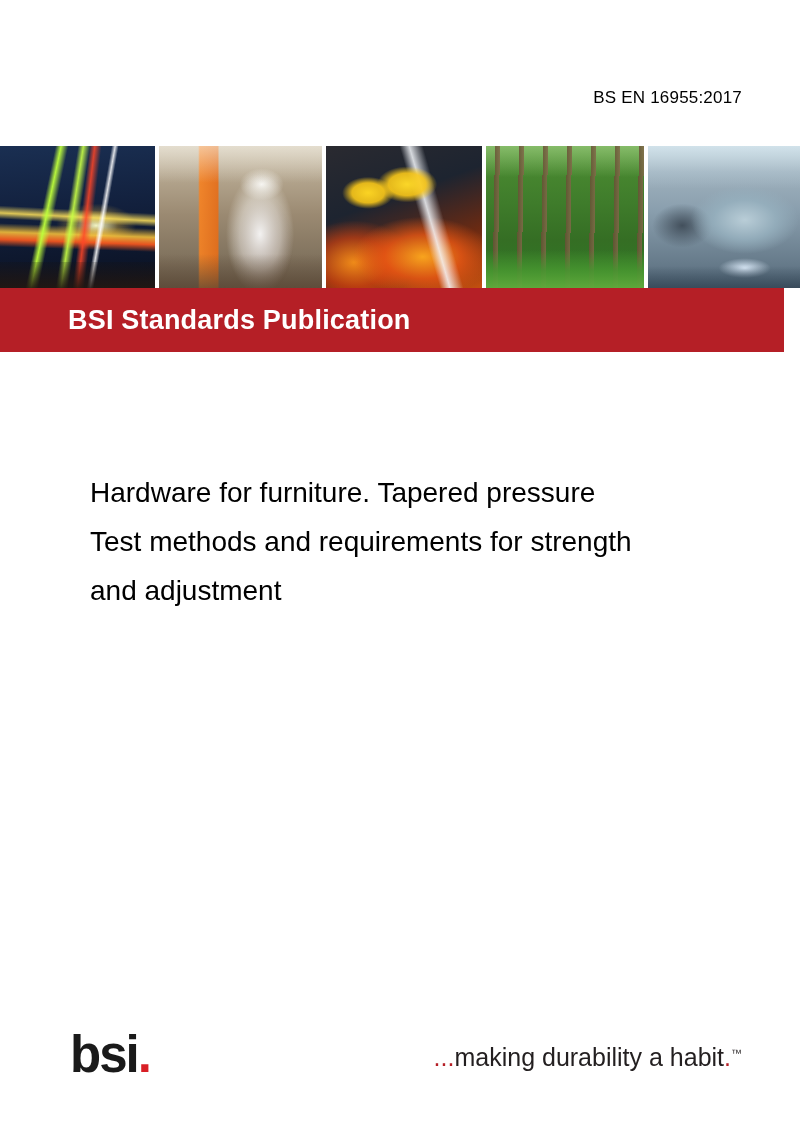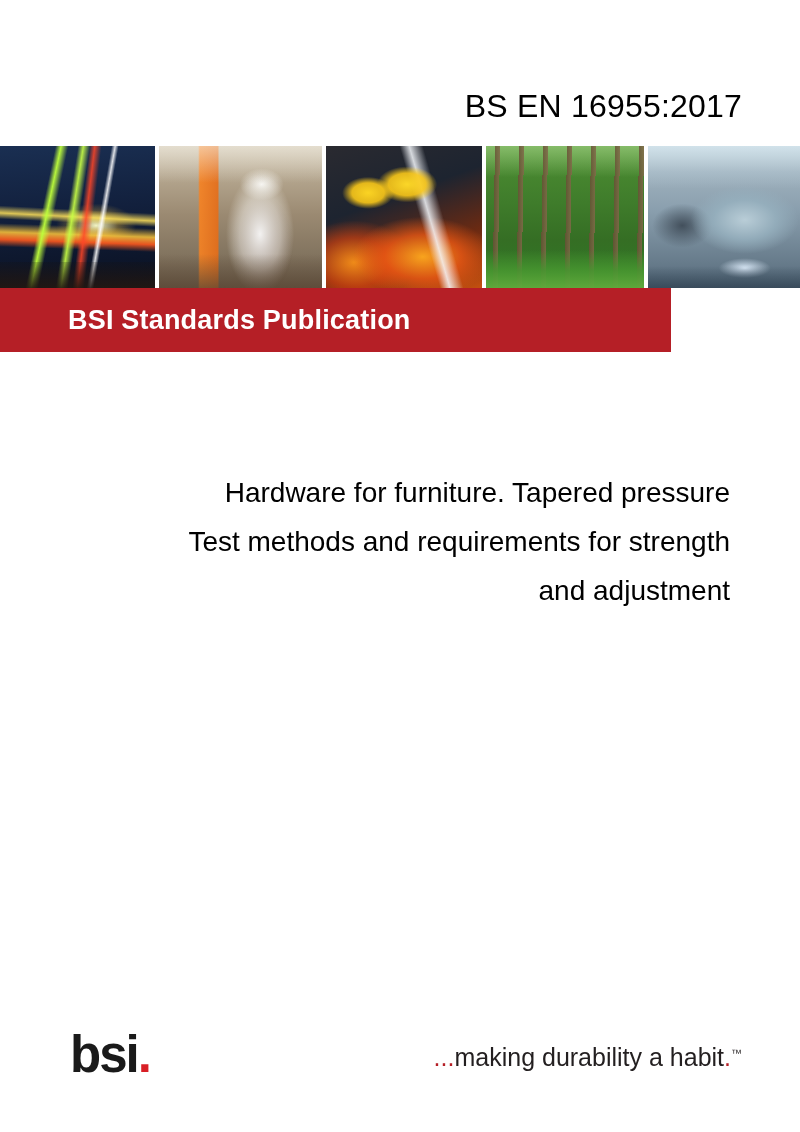--- a/index.html
+++ b/index.html
@@ -14,21 +14,21 @@
     overflow: hidden;
     font-family: "Liberation Sans", sans-serif;
     color: #000000;
   }
 
   
   .std-number {
     position: absolute;
     top: 88px;
     right: 58px;
-    font-size: 32px;
+    font-size: 17px;
     letter-spacing: 0.2px;
     color: #000000;
     white-space: nowrap;
   }
 
   
   .photo-strip {
     position: absolute;
     left: 0;
     top: 146px;
@@ -133,21 +133,21 @@
     left: 0; right: 0; bottom: 0;
     height: 22px;
     background: linear-gradient(180deg, rgba(70,90,105,0), rgba(52,70,86,.85));
   }
 
   
   .banner {
     position: absolute;
     left: 0;
     top: 288px;
-    width: 671px;
+    width: 784px;
     height: 64px;
     background: #b51f26;
   }
   .banner-text {
     position: absolute;
     left: 68px;
     top: 50%;
     transform: translateY(-50%);
     color: #ffffff;
     font-size: 27px;
@@ -161,21 +161,20 @@
     position: absolute;
     left: 90px;
     top: 468px;
     width: 640px;
   }
   .title-line {
     font-size: 28px;
     line-height: 49px;
     color: #000000;
     white-space: nowrap;
-    text-align: right;
   }
 
   
   .logo {
     position: absolute;
     left: 70px;
     bottom: 52px;
     font-size: 51px;
     line-height: 1;
     font-weight: 700;

